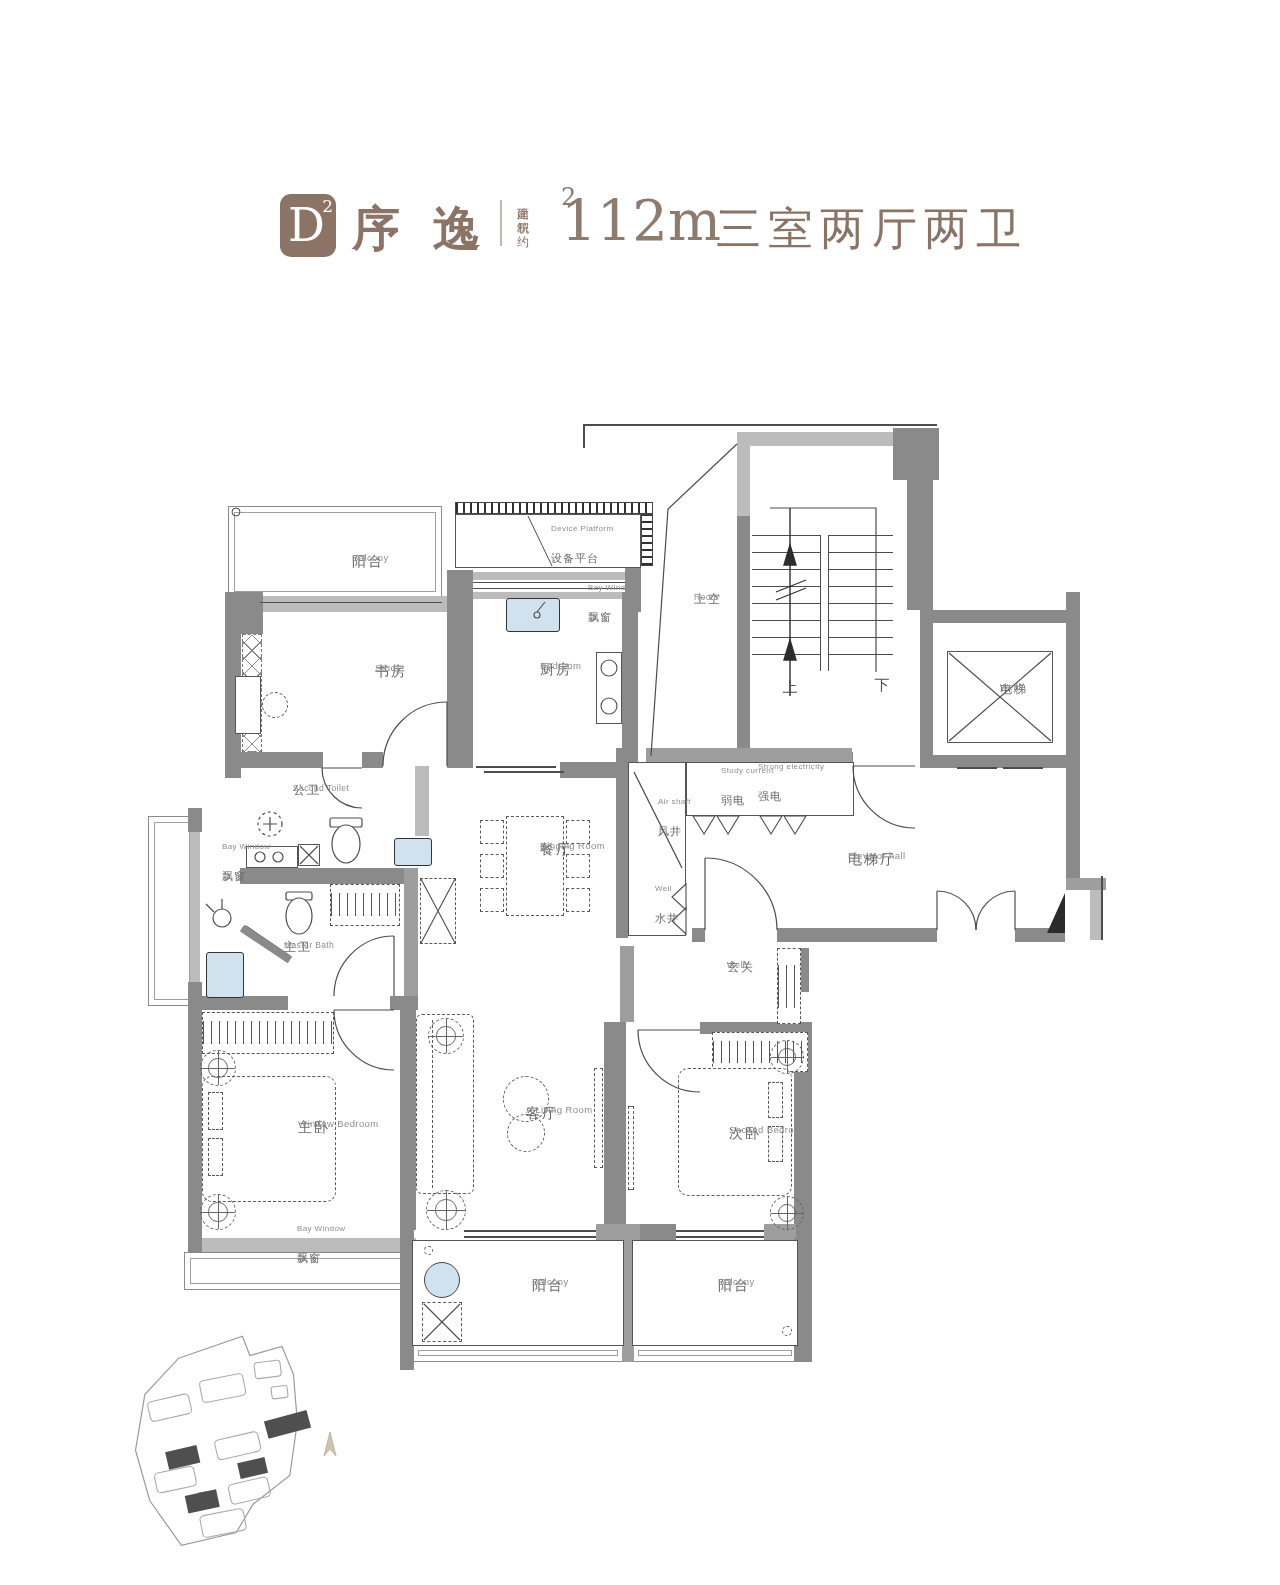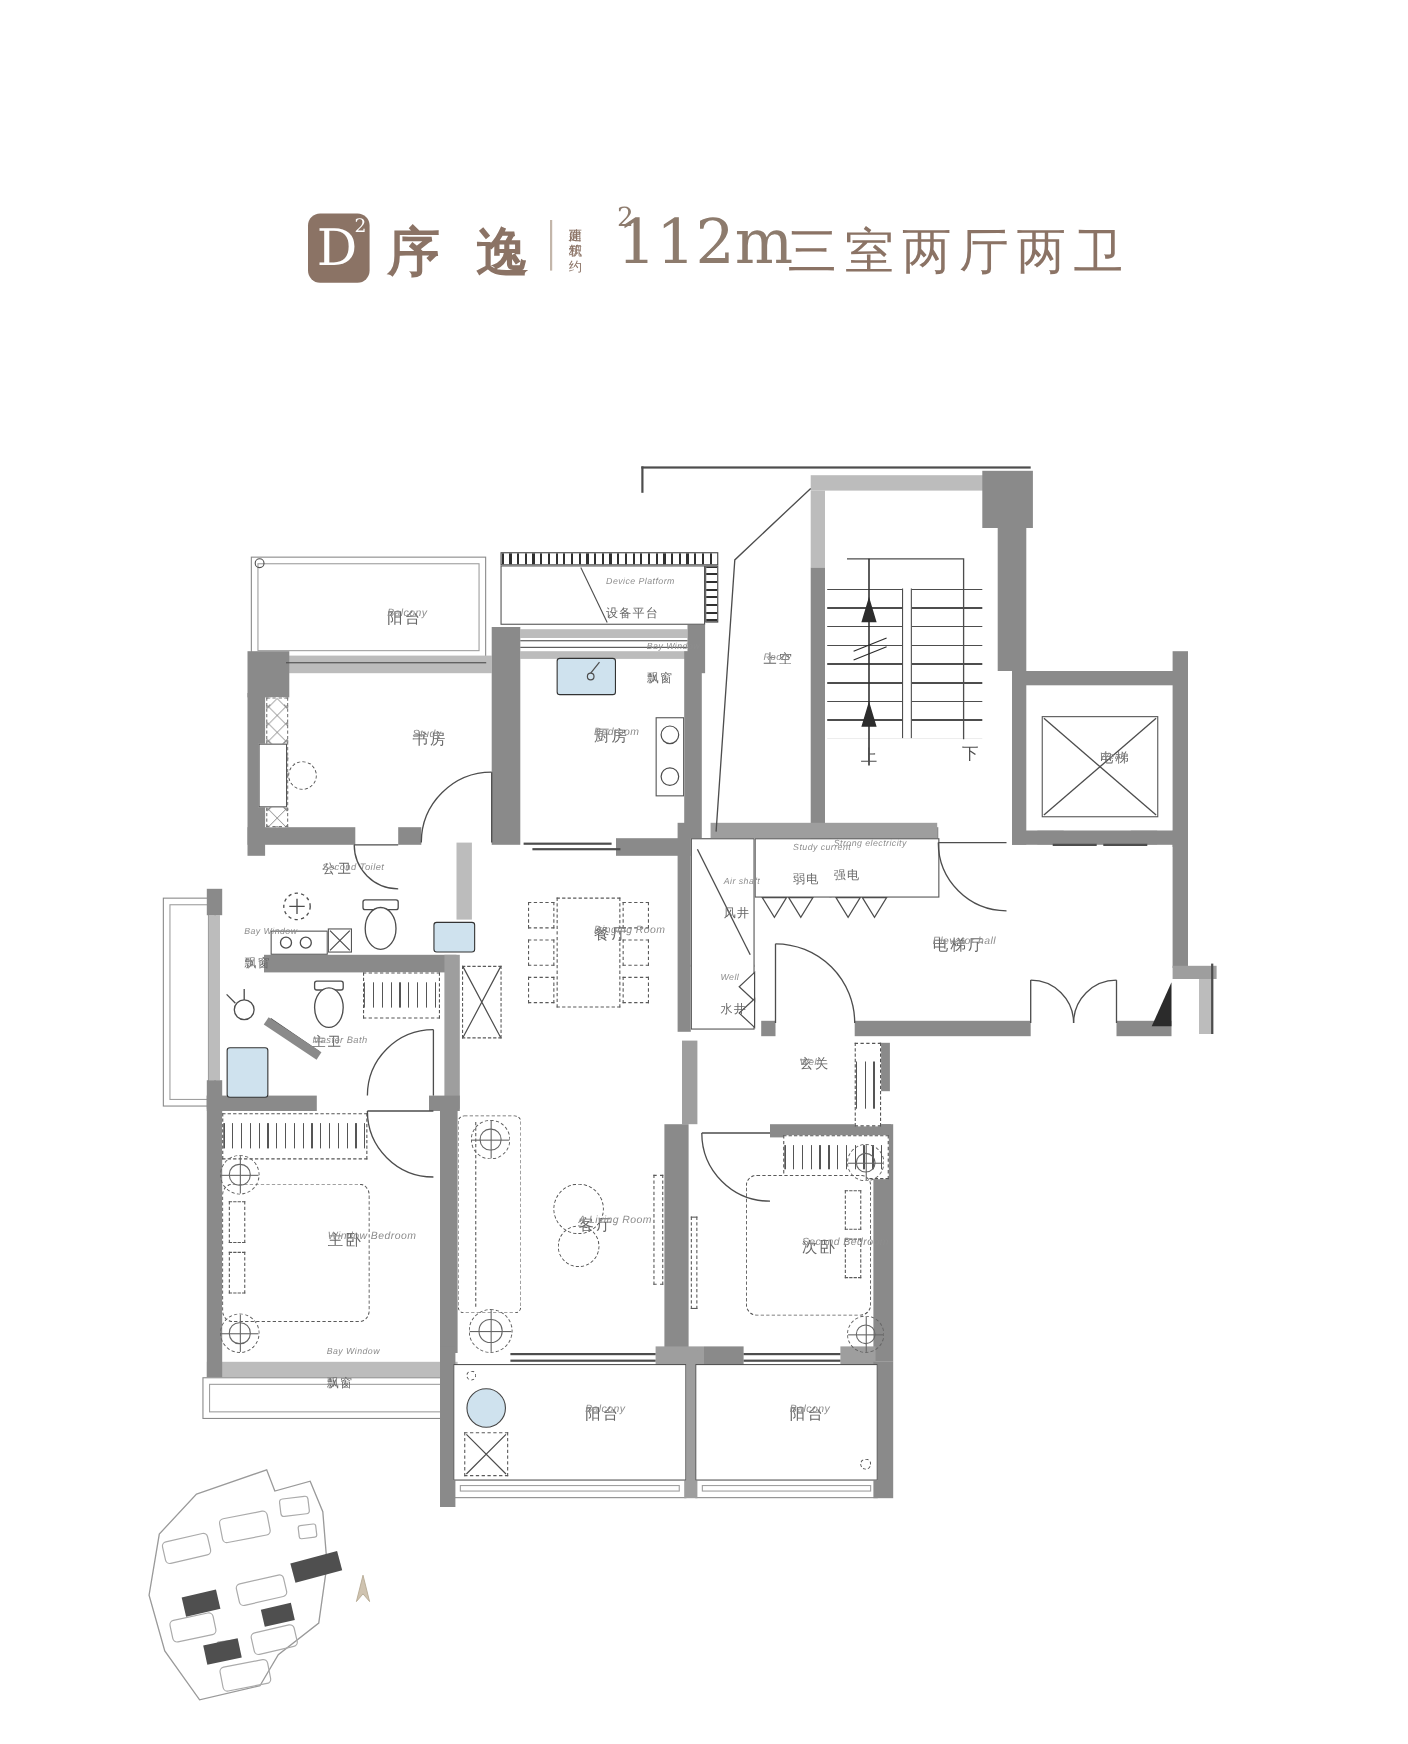--- a/index.html
+++ b/index.html
@@ -48,21 +48,21 @@
   .stairs{background-image:repeating-linear-gradient(to bottom,#4d4d4d 0 1.4px,transparent 1.4px 17px);z-index:7;}
   .railc{background:#fff;border-left:1.5px solid #4d4d4d;border-right:1.5px solid #4d4d4d;z-index:8;}
   .fan{border:1.2px dashed #666;border-radius:50%;z-index:10;
     background:linear-gradient(#666,#666) center/100% 1px no-repeat,
                linear-gradient(#666,#666) center/1px 100% no-repeat;}
   .fan::before{content:"";position:absolute;inset:22%;border:1.2px solid #666;border-radius:50%;}
   
   .label{position:absolute;text-align:center;transform:translateX(-50%);color:#676767;
          line-height:1.3;white-space:nowrap;z-index:30;}
   .label .zh{font-size:14px;letter-spacing:2px;}
-  .label .en{font-size:9.5px;color:#8d8d8d;letter-spacing:.4px;font-style:italic;}
+  .label .en{font-size:9.5px;color:#8d8d8d;letter-spacing:.4px;}
   .label.sm .zh{font-size:12px;}
   .label.sm .en{font-size:8.5px;}
   .label.xs .zh{font-size:11px;letter-spacing:1px;margin-top:27px;}
   .label.xs .en{font-size:8px;}
   .label.wrap{white-space:normal;width:84px;}
   .stair-ch{position:absolute;font-size:15px;color:#4d4d4d;z-index:30;transform:translateX(-50%);}
   svg.ovl{position:absolute;left:0;top:0;z-index:20;pointer-events:none;}
   svg.key{position:absolute;z-index:12;}
 </style>
 </head>

